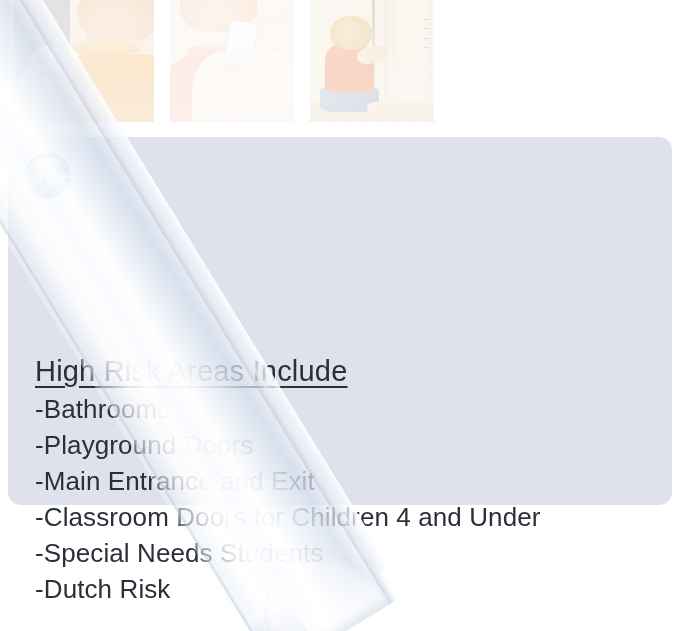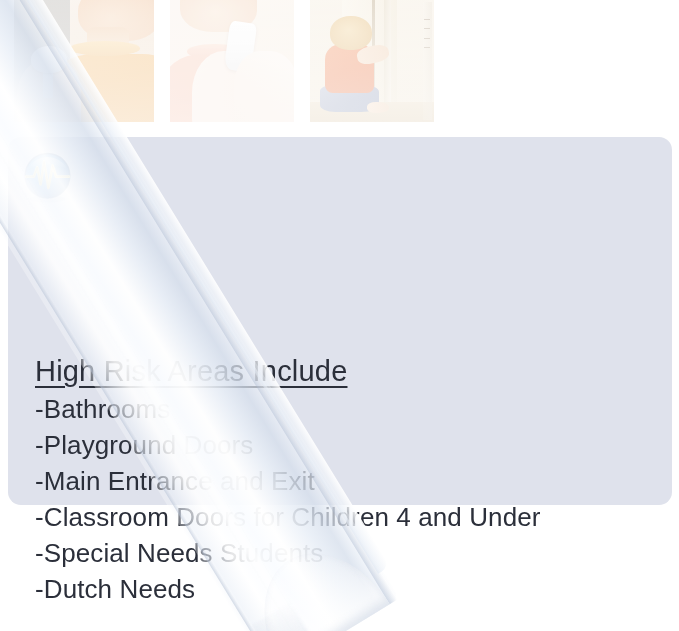--- a/index.html
+++ b/index.html
@@ -372,21 +372,21 @@
   <div class="info-panel">
 
     <div class="text-block">
       <div class="heading">High Risk Areas Include</div>
       <ul class="risk-list">
         <li>-Bathrooms</li>
         <li>-Playground Doors</li>
         <li>-Main Entrance and Exit</li>
         <li>-Classroom Doors for Children 4 and Under</li>
         <li>-Special Needs Students</li>
-        <li>-Dutch Needs</li>
+        <li>-Dutch Risk</li>
       </ul>
     </div>
 
   </div>
 
   <div class="badge-icon">
     <svg viewBox="0 0 64 64" xmlns="http://www.w3.org/2000/svg" aria-hidden="true">
       <defs>
         <radialGradient id="sphere" cx="38%" cy="30%" r="78%">
           <stop offset="0%" stop-color="#6fc3f2"></stop>

